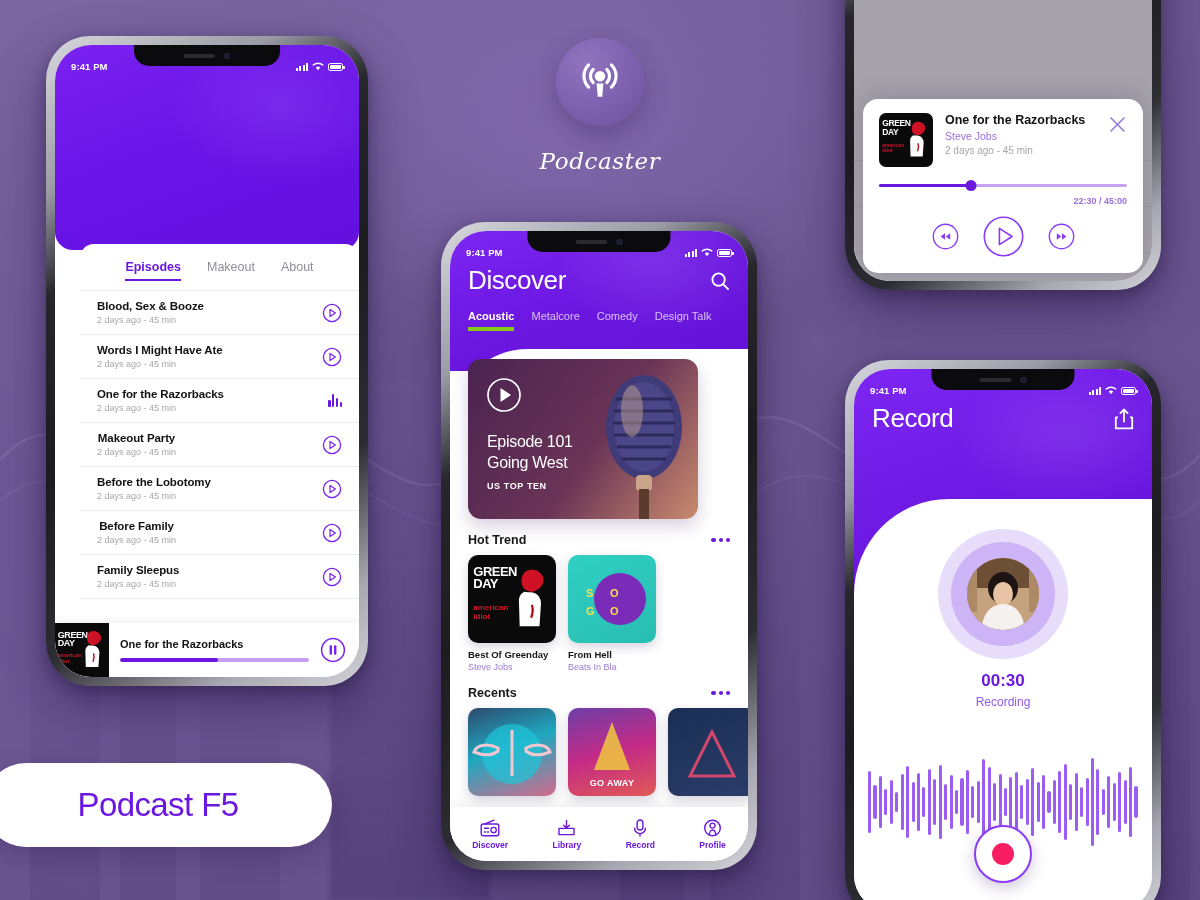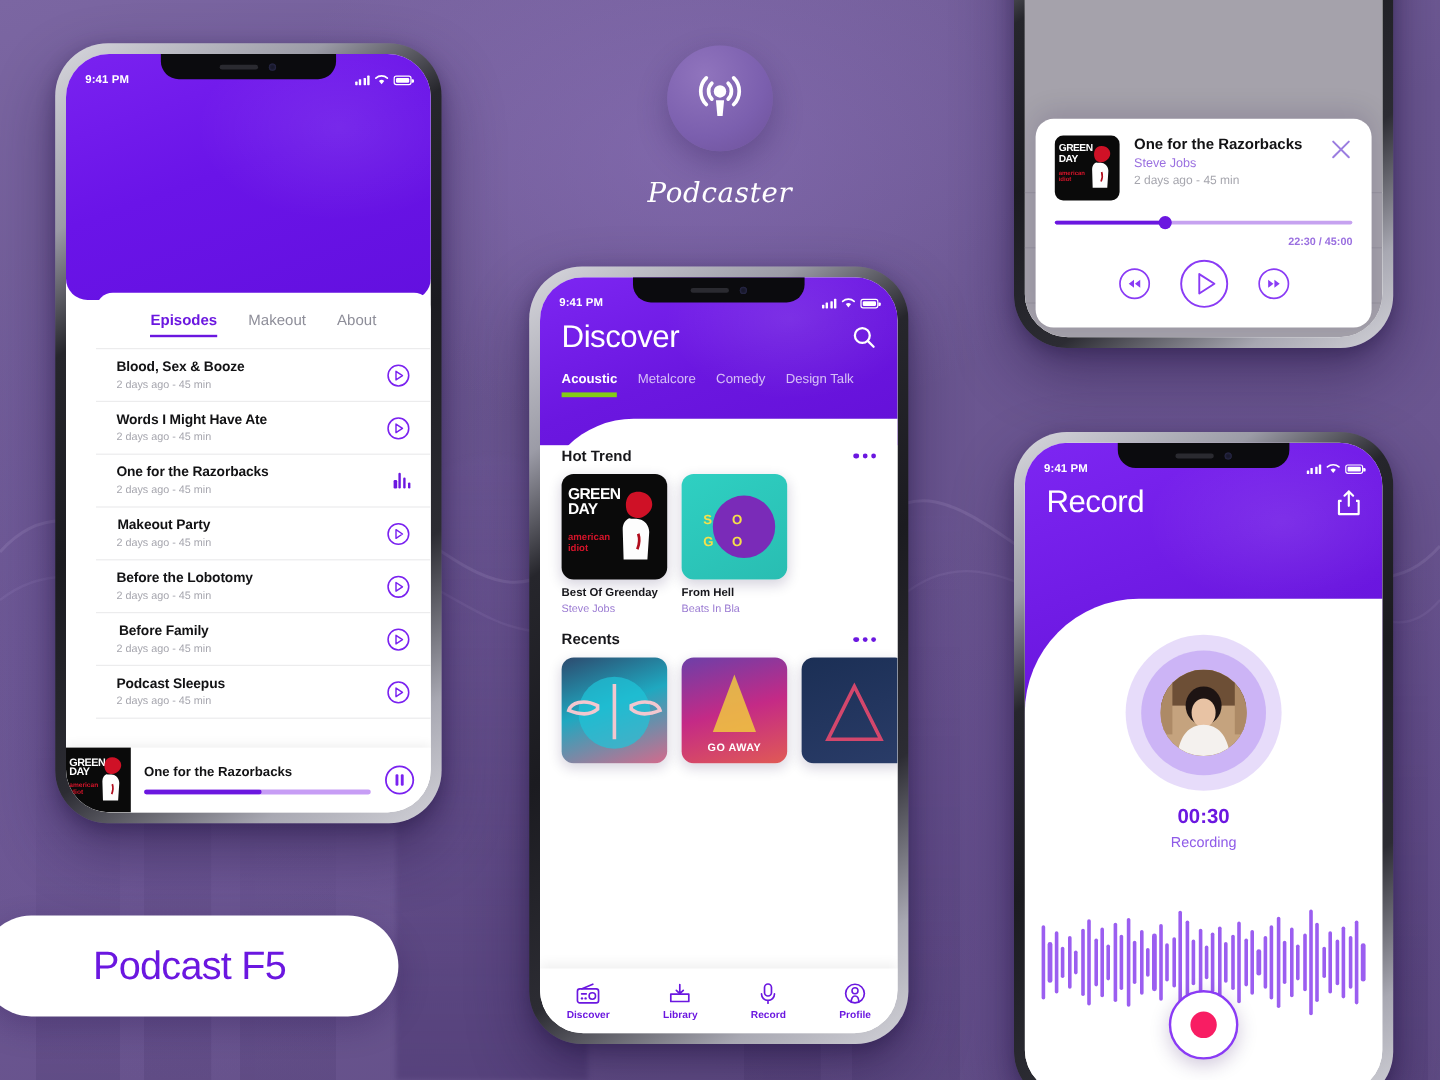--- a/index.html
+++ b/index.html
@@ -442,21 +442,21 @@
               <div class="ep-title">Before Family</div>
              <div class="ep-meta">2 days ago - 45 min</div>
             </div>
         <svg class="play-circle" viewBox="0 0 20 20">
               <circle cx="10" cy="10" r="8.6" fill="none" stroke="#7a22f0" stroke-width="1.3"></circle>
               <path d="M8 6.4 13.4 10 8 13.6z" fill="none" stroke="#7a22f0" stroke-width="1.2" stroke-linejoin="round"></path>
             </svg>
       </div>
       <div class="ep-row">
         <div>
-              <div class="ep-title">Podcast Sleepus</div>
+              <div class="ep-title">Family Sleepus</div>
              <div class="ep-meta">2 days ago - 45 min</div>
             </div>
         <svg class="play-circle" viewBox="0 0 20 20">
               <circle cx="10" cy="10" r="8.6" fill="none" stroke="#7a22f0" stroke-width="1.3"></circle>
               <path d="M8 6.4 13.4 10 8 13.6z" fill="none" stroke="#7a22f0" stroke-width="1.2" stroke-linejoin="round"></path>
             </svg>
       </div>
     </div>
   </div>
 
@@ -521,20 +521,39 @@
   </div>
   <div class="p2-tabs">
     <div class="p2-tab active">Acoustic</div>
     <div class="p2-tab">Metalcore</div>
     <div class="p2-tab">Comedy</div>
     <div class="p2-tab">Design Talk</div>
   </div>
 
   <div class="p2-scroll">
     <div class="feature-row">
+      <div class="feature-card">
+        <svg class="fc-mic" viewBox="0 0 120 158">
+          <ellipse cx="60" cy="62" rx="38" ry="52" fill="#3f3b78"></ellipse>
+          <ellipse cx="60" cy="62" rx="30" ry="45" fill="#4b4688"></ellipse>
+          <g stroke="#2c2a5c" stroke-width="3">
+            <path d="M32 34h56M30 46h60M29 58h62M30 70h60M33 82h54M38 94h44"></path>
+          </g>
+          <ellipse cx="48" cy="46" rx="11" ry="26" fill="#cfa98e" opacity=".45"></ellipse>
+          <rect x="52" y="110" width="16" height="16" rx="4" fill="#caa58a"></rect>
+          <rect x="55" y="124" width="10" height="34" fill="#5a3b2c"></rect>
+        </svg>
+        <svg class="fc-play" viewBox="0 0 36 36">
+          <circle cx="18" cy="18" r="16" fill="none" stroke="#fff" stroke-width="1.7"></circle>
+          <path d="M14.5 11 25 18l-10.5 7z" fill="#fff"></path>
+        </svg>
+        <div class="fc-t1">Episode 101</div>
+        <div class="fc-t2">Going West</div>
+        <div class="fc-tag">US TOP TEN</div>
+      </div>
     </div>
 
     <div class="sec-head">
       <div class="sec-title">Hot Trend</div>
       <span class="dots">
             <i></i>
             <i></i>
             <i></i>
           </span>
     </div>

